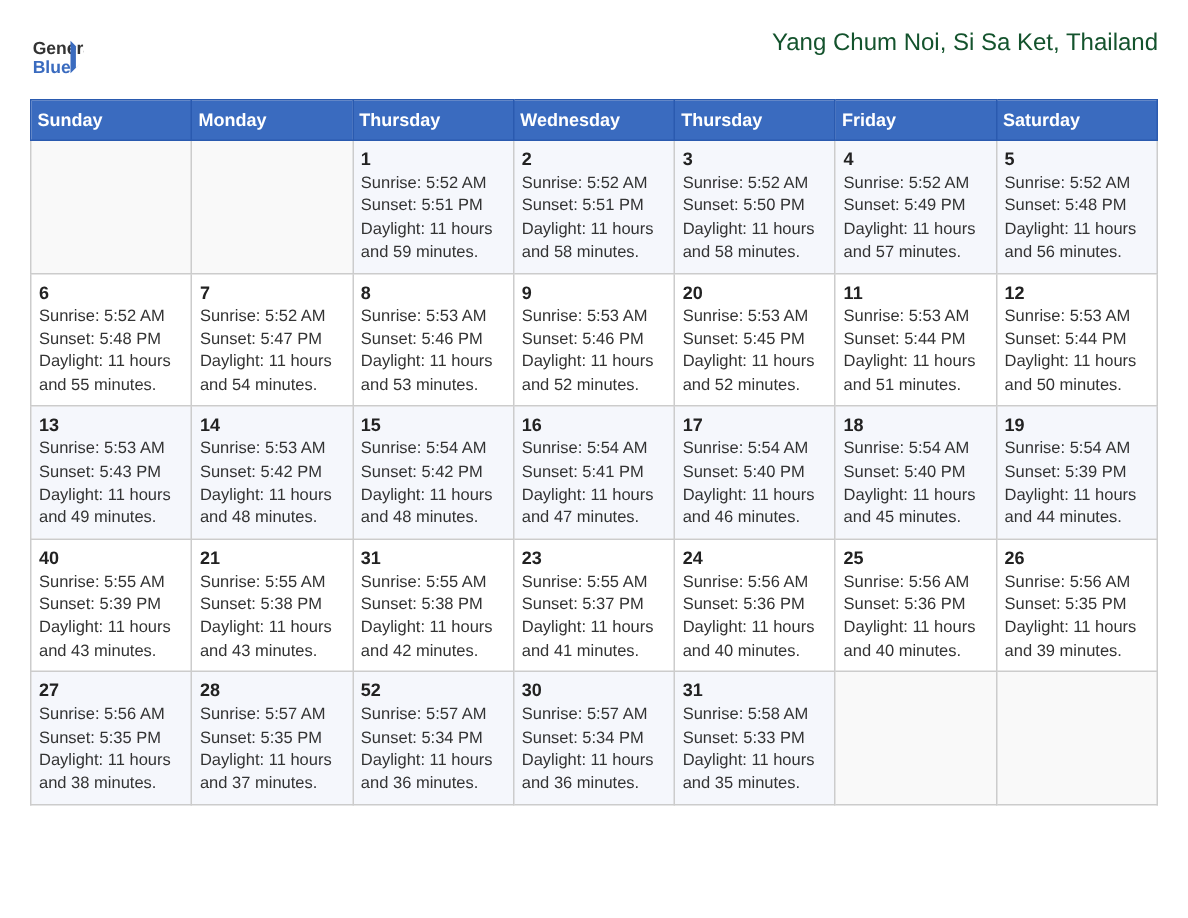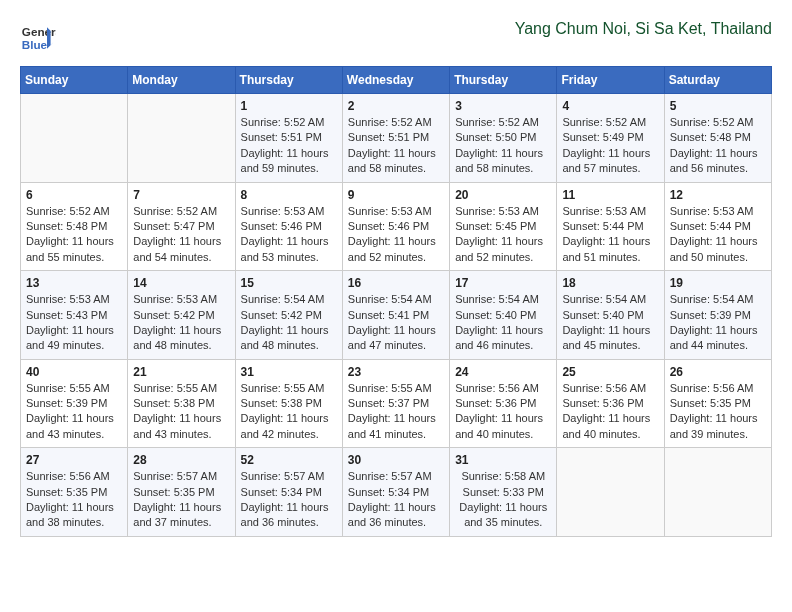--- a/index.html
+++ b/index.html
@@ -297,21 +297,21 @@
 Daylight: 11 hours and 36 minutes.</div>
         </td>
         <td>
           <div class="day-number">30</div>
           <div class="day-detail" style="white-space: pre-line;">Sunrise: 5:57 AM
 Sunset: 5:34 PM
 Daylight: 11 hours and 36 minutes.</div>
         </td>
         <td>
           <div class="day-number">31</div>
-          <div class="day-detail" style="white-space: pre-line; text-align: center;">Sunrise: 5:58 AM
+          <div class="day-detail" style="white-space: pre-line;">Sunrise: 5:58 AM
 Sunset: 5:33 PM
 Daylight: 11 hours and 35 minutes.</div>
         </td>
         <td class="empty-cell"></td>
         <td class="empty-cell"></td>
       </tr>
     </tbody>
 </table>
 
 </body></html>

